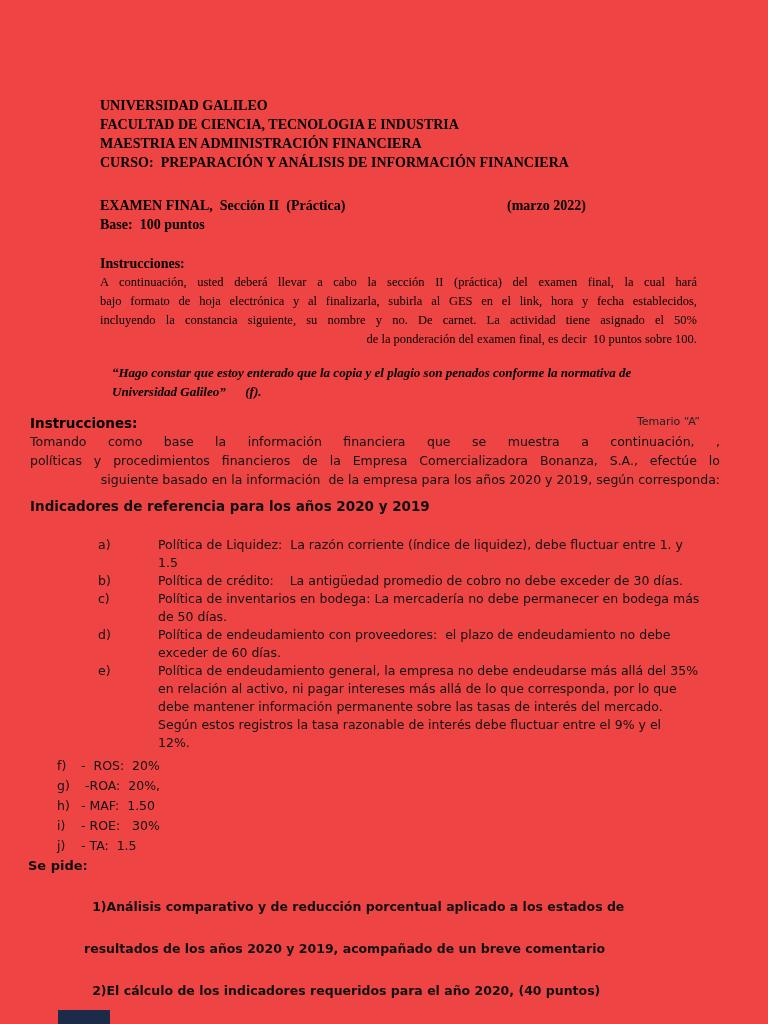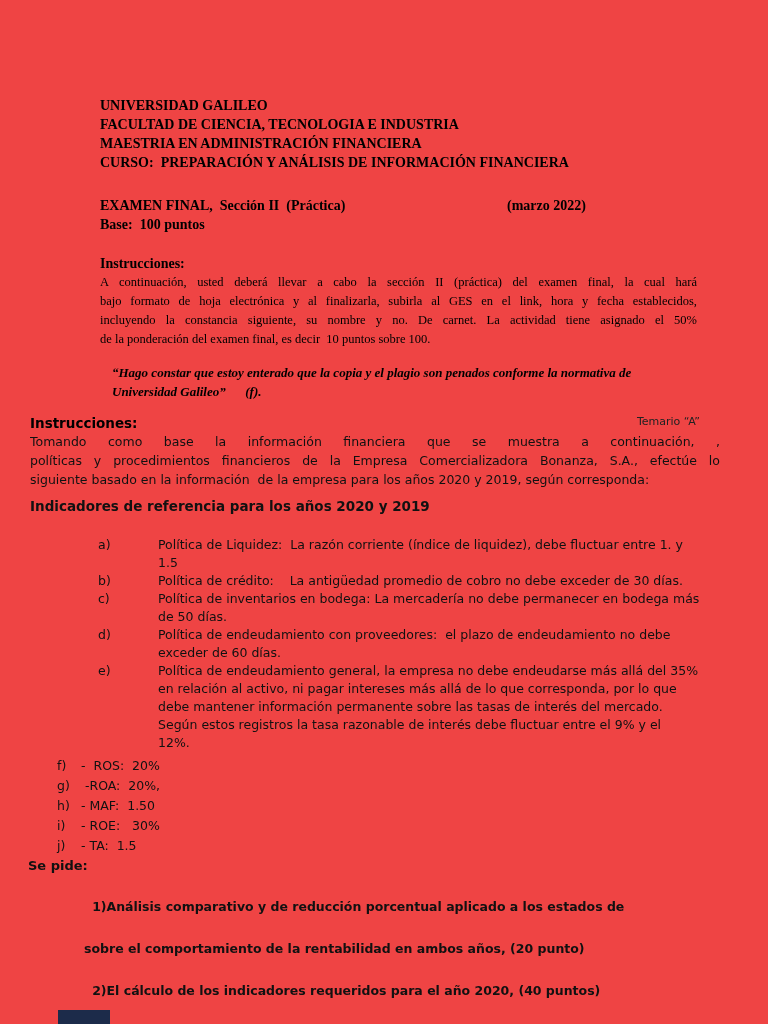--- a/index.html
+++ b/index.html
@@ -9,21 +9,21 @@
 
   .header-block{margin:96px 0 0 100px;font-weight:bold;font-size:14px;line-height:19px;}
   .h-line{white-space:pre-wrap;}
   .exam-row{position:relative;margin-top:24px;}
   .exam-date{position:absolute;left:407px;top:0;}
 
   .instr-label{margin:20px 0 0 100px;font-weight:bold;font-size:14px;line-height:19px;}
   .serif-para{margin:0 0 0 100px;width:597px;font-size:12.5px;line-height:19px;}
   .sp-line{overflow:hidden;}
   .sp-line.j{text-align:justify;text-align-last:justify;}
-  .sp-line.last{white-space:pre-wrap;text-align:left;}
+  .sp-line.last{white-space:pre-wrap;text-align:right;}
 
   .oath{margin:14px 0 0 112px;width:585px;font-weight:bold;font-style:italic;font-size:13px;line-height:19px;}
   .oath-line{white-space:pre-wrap;}
 
   .assign-head{position:relative;margin:12px 0 0 30px;height:19px;}
   .assign-label{font-weight:bold;font-size:13.5px;}
   .temario{position:absolute;right:68px;top:2px;font-size:11px;color:#222;}
 
   .sans-intro{margin:0 0 0 30px;width:690px;font-size:12.5px;line-height:19px;color:#111;}
   .sans-heading{margin:8px 0 8px 30px;font-weight:bold;font-size:13.5px;line-height:19px;color:#111;}
@@ -151,21 +151,21 @@
       <span class="ri-text">- TA:  1.5</span>
     </div>
   </div>
 
   <div class="sans sepide">Se pide:</div>
 
   <div class="sans tasks">
     <div class="task-first">
       <span>1)</span><span>Análisis comparativo y de reducción porcentual aplicado a los estados de</span>
     </div>
-    <div class="task-cont">sobre el comportamiento de la rentabilidad en ambos años, (20 punto)</div>
+    <div class="task-cont">resultados de los años 2020 y 2019, acompañado de un breve comentario</div>
     <div class="task-first">
       <span>2)</span><span>El cálculo de los indicadores requeridos para el año 2020, (40 puntos)</span>
     </div>
   </div>
 
   <div class="footer-bar"></div>
 
 </div>
 
 </body></html>

